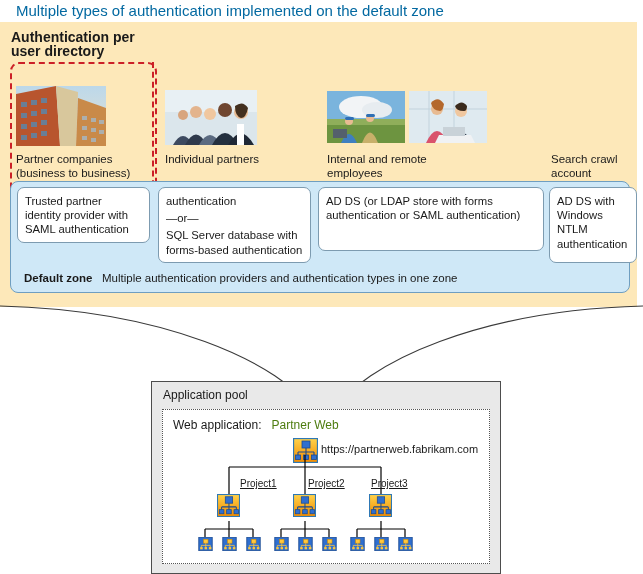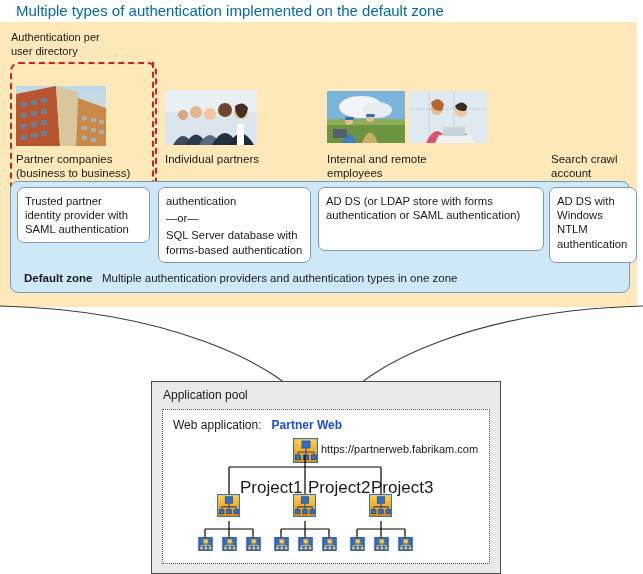--- a/index.html
+++ b/index.html
@@ -16,21 +16,21 @@
     font-size:15px;line-height:17px;color:#0369a1;
   }
 
   
   #orange-panel{
     left:0px;top:22px;width:637px;height:285px;
     background:#fde8b9;
   }
   #auth-per-dir-label{
     left:11px;top:30px;width:160px;
-    font-size:11px;line-height:14px;color:#1a1a1a;
+    font-size:14px;line-height:14px;color:#1a1a1a;font-weight:bold;
   }
 
   
   #red-dashed{
     left:10px;top:62px;width:143px;height:213px;
     border:2px dashed #cc2027;border-radius:9px;
     background:transparent;pointer-events:none;
   }
 
   
@@ -87,28 +87,28 @@
   #app-pool-label{
     left:163px;top:388px;font-size:12px;color:#1a1a1a;
   }
   #web-app-box{
     left:162px;top:409px;width:328px;height:155px;
     background:#ffffff;border:1.5px dotted #555;box-sizing:border-box;
   }
   #web-app-title{
     left:173px;top:418px;font-size:12px;color:#1a1a1a;
   }
-  #web-app-title .red{color:#1d4ed8;font-weight:bold;}
+  #web-app-title .red{color:#4d7c0f;font-weight:normal;}
   #site-url{
     left:321px;top:443px;font-size:11px;color:#1a1a1a;
   }
 
   
   #tree-svg{left:151px;top:455px;width:350px;height:105px;}
-  .proj-label{font-size:17px;color:#1a1a1a;position:absolute;}
+  .proj-label{font-size:10px;color:#1a1a1a;position:absolute;text-decoration:underline;}
   #proj1{left:240px;top:478px;}
   #proj2{left:308px;top:478px;}
   #proj3{left:371px;top:478px;}
 
   
   .ico{position:absolute;}
 </style>
 </head>
 <body>
 

